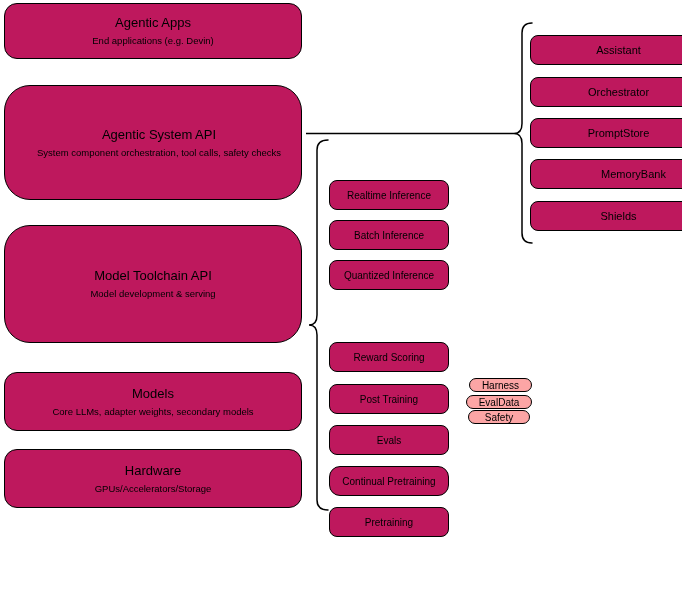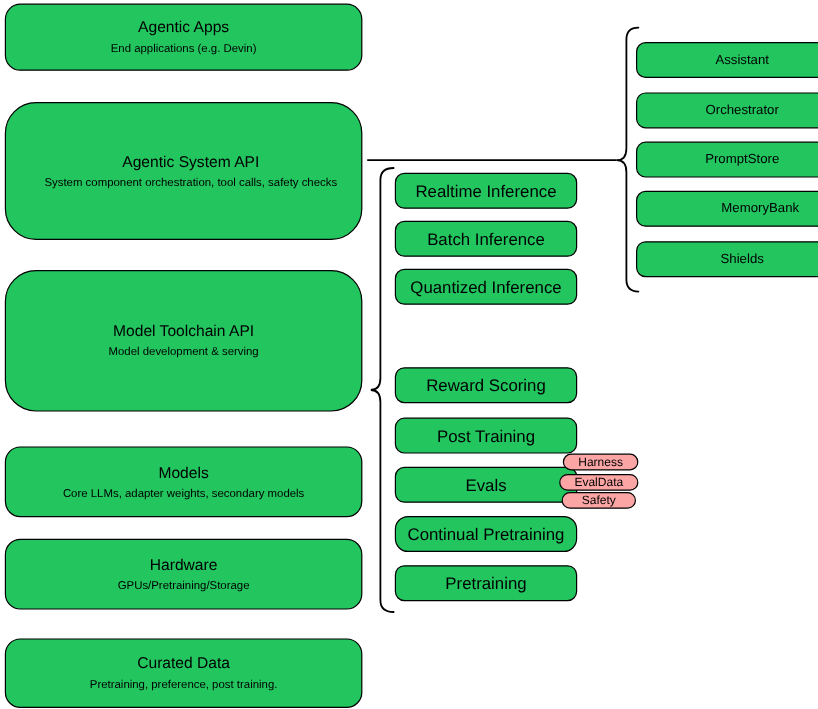--- a/index.html
+++ b/index.html
@@ -7,37 +7,37 @@
     position: relative;
     width: 682px;
     height: 591px;
     background: #ffffff;
     font-family: "Liberation Sans", sans-serif;
     color: #000000;
     overflow: hidden;
   }
   .box {
     position: absolute;
-    background: #22c55e;
+    background: #be185d;
     border: 1.5px solid #000000;
     box-sizing: border-box;
     display: flex;
     flex-direction: column;
     align-items: center;
     justify-content: center;
     text-align: center;
     z-index: 2;
   }
   .lbox { left: 4px; width: 298px; border-radius: 13px; }
   .lbox.biground { border-radius: 26px; }
   .lbox .title { font-size: 13px; line-height: 16px; }
   .lbox .subtitle { font-size: 9.5px; line-height: 12px; margin-top: 4px; }
   .mbox {
-    left: 329px; width: 152px; height: 30px;
-    border-radius: 8px; font-size: 14px;
+    left: 329px; width: 120px; height: 30px;
+    border-radius: 8px; font-size: 10px; margin-top: 36px;
   }
   .rbox {
     left: 530px; width: 177px; height: 30px;
     border-radius: 8px; font-size: 11px;
   }
   .pill {
     position: absolute;
     background: #fca5a5;
     border: 1.3px solid #000000;
     border-radius: 8px;
@@ -82,27 +82,23 @@
     <div class="subtitle">Model development &amp; serving</div>
   </div>
 
   <div class="box lbox" style="top:372px; height:59px;">
     <div class="title">Models</div>
     <div class="subtitle">Core LLMs, adapter weights, secondary models</div>
   </div>
 
   <div class="box lbox" style="top:449px; height:59px;">
     <div class="title">Hardware</div>
-    <div class="subtitle">GPUs/Pretraining/Storage</div>
+    <div class="subtitle">GPUs/Accelerators/Storage</div>
   </div>
 
-  <div class="box lbox" style="top:532px; height:58px;">
-    <div class="title">Curated Data</div>
-    <div class="subtitle">Pretraining, preference, post training.</div>
-  </div>
 
   <div class="box mbox" style="top:144px;">
     <span>Realtime Inference</span>
   </div>
   <div class="box mbox" style="top:184px;">
     <span>Batch Inference</span>
   </div>
   <div class="box mbox" style="top:224px;">
     <span>Quantized Inference</span>
   </div>

